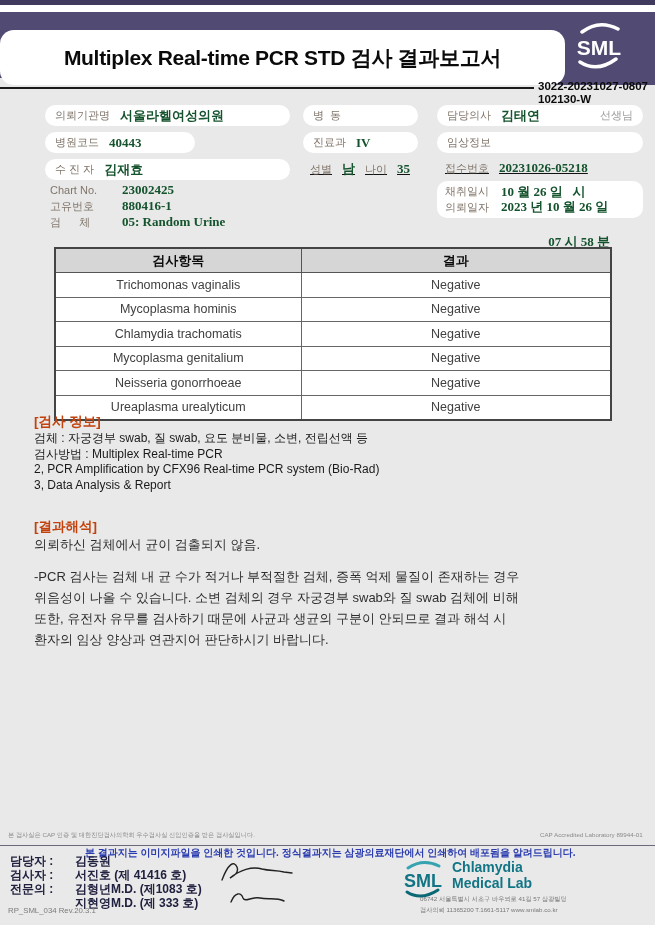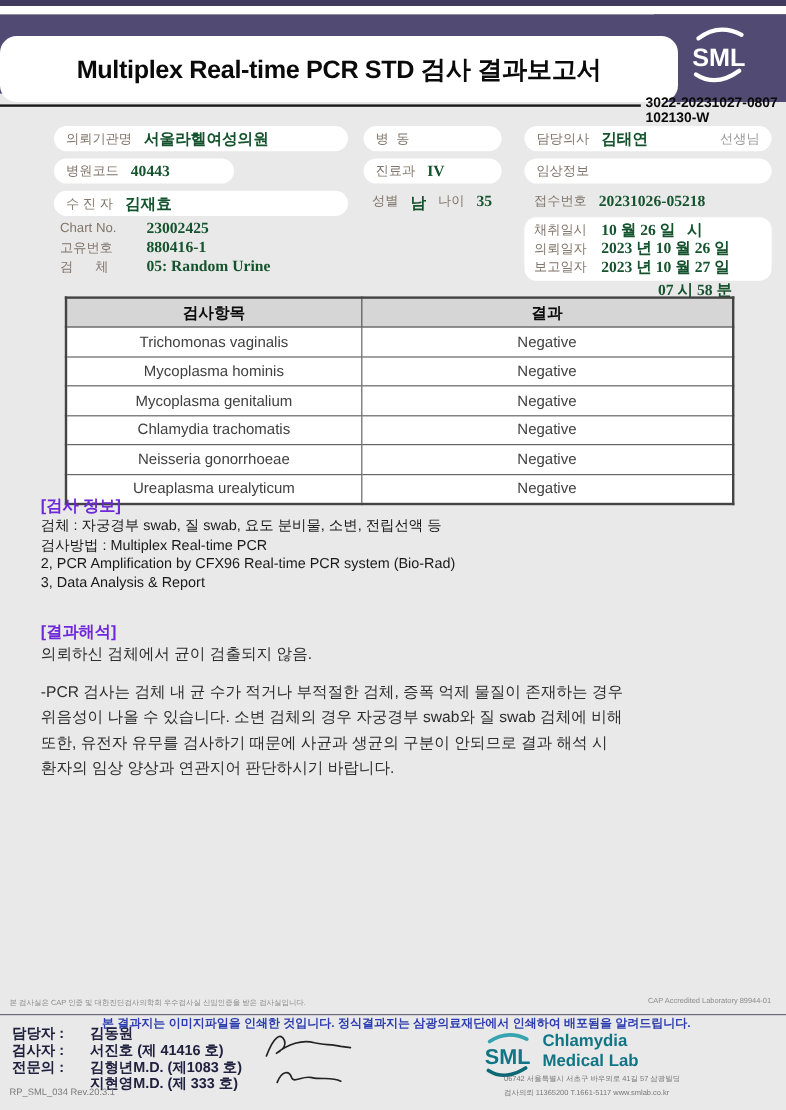--- a/index.html
+++ b/index.html
@@ -18,35 +18,35 @@
   .title-box h1{margin:0;font-size:21px;font-weight:bold;color:#0a0a0a;letter-spacing:-0.3px;}
   .report-no{left:538px;top:80px;width:115px;font-size:11.5px;font-weight:bold;line-height:13px;color:#0a0a0a;}
   .hrule{top:87px;left:0;width:534px;height:2px;background:#1a1a1a;}
 
   
   .pill{background:#fff;border-radius:11px;height:21px;display:flex;align-items:center;
         padding:0 10px;gap:10px;box-sizing:border-box;}
   .lbl{color:#80756a;font-size:11px;white-space:pre;}
   .val{font-size:13px;white-space:pre;color:#14532d;}
   .suffix{color:#9a9a9a;font-size:11px;margin-left:auto;}
-  .bare{display:flex;align-items:flex-start;gap:10px;}
+  .bare{display:flex;align-items:center;gap:10px;text-decoration:underline;}
   .infoline{display:flex;align-items:center;gap:14px;height:16px;}
   .datepill{background:#fff;border-radius:10px;padding:3px 8px;box-sizing:border-box;}
   .daterow{display:flex;align-items:center;height:15.5px;gap:6px;}
   .daterow .lbl{width:50px;}
 
   
   .results{border-collapse:collapse;table-layout:fixed;width:558px;border:2px solid #444;}
   .results th{background:#d6d6d6;border:1px solid #555;font-size:13px;font-weight:bold;
               color:#0a0a0a;height:21px;text-align:center;}
   .results td{background:#fff;border:1px solid #666;font-size:12.5px;color:#404040;
               text-align:center;height:21.5px;}
 
   
-  .sec-head{font-size:13.5px;font-weight:bold;color:#6d28d9;}
+  .sec-head{font-size:13.5px;font-weight:bold;color:#c2410c;}
   .sec-line{font-size:12px;color:#1a1a1a;line-height:15.5px;white-space:pre;}
   .interp-sum{font-size:13px;color:#2e2e2e;}
   .interp-line{font-size:13px;color:#2e2e2e;line-height:21px;white-space:pre;}
 
   
   .tiny{font-size:10px;transform:scale(0.62);transform-origin:0 0;color:#8a8a8a;white-space:pre;}
   .sep{top:845px;left:0;width:655px;height:1px;background:#6a6a7a;}
   .notice{left:85px;top:846px;font-size:10px;font-weight:bold;color:#2b3cb0;white-space:pre;}
   .staff-lbl{font-size:12px;font-weight:bold;color:#20203f;}
   .staff-val{font-size:12px;font-weight:bold;color:#20203f;white-space:pre;}
@@ -134,24 +134,20 @@
 
   <div class="abs datepill" style="left:437px;top:181px;width:206px">
     <div class="daterow">
       <span class="lbl">채취일시</span>
       <span class="val serif">10 월 26 일   시</span>
     </div>
     <div class="daterow">
       <span class="lbl">의뢰일자</span>
       <span class="val serif">2023 년 10 월 26 일</span>
     </div>
-    <div class="daterow">
-      <span class="lbl">보고일자</span>
-      <span class="val serif">2023 년 10 월 27 일</span>
-    </div>
   </div>
   <div class="abs val serif" style="left:437px;top:233px;width:173px;text-align:right">07 시 58 분</div>
 
   <table class="abs results" style="left:54px;top:247px">
     <colgroup>
         <col style="width:246px">
         <col>
       </colgroup>
     <thead>
       <tr>
@@ -162,25 +158,25 @@
     <tbody>
       <tr>
         <td>Trichomonas vaginalis</td>
         <td>Negative</td>
       </tr>
       <tr>
         <td>Mycoplasma hominis</td>
         <td>Negative</td>
       </tr>
       <tr>
+        <td>Chlamydia trachomatis</td>
+        <td>Negative</td>
+      </tr>
+      <tr>
         <td>Mycoplasma genitalium</td>
-        <td>Negative</td>
-      </tr>
-      <tr>
-        <td>Chlamydia trachomatis</td>
         <td>Negative</td>
       </tr>
       <tr>
         <td>Neisseria gonorrhoeae</td>
         <td>Negative</td>
       </tr>
       <tr>
         <td>Ureaplasma urealyticum</td>
         <td>Negative</td>
       </tr>

